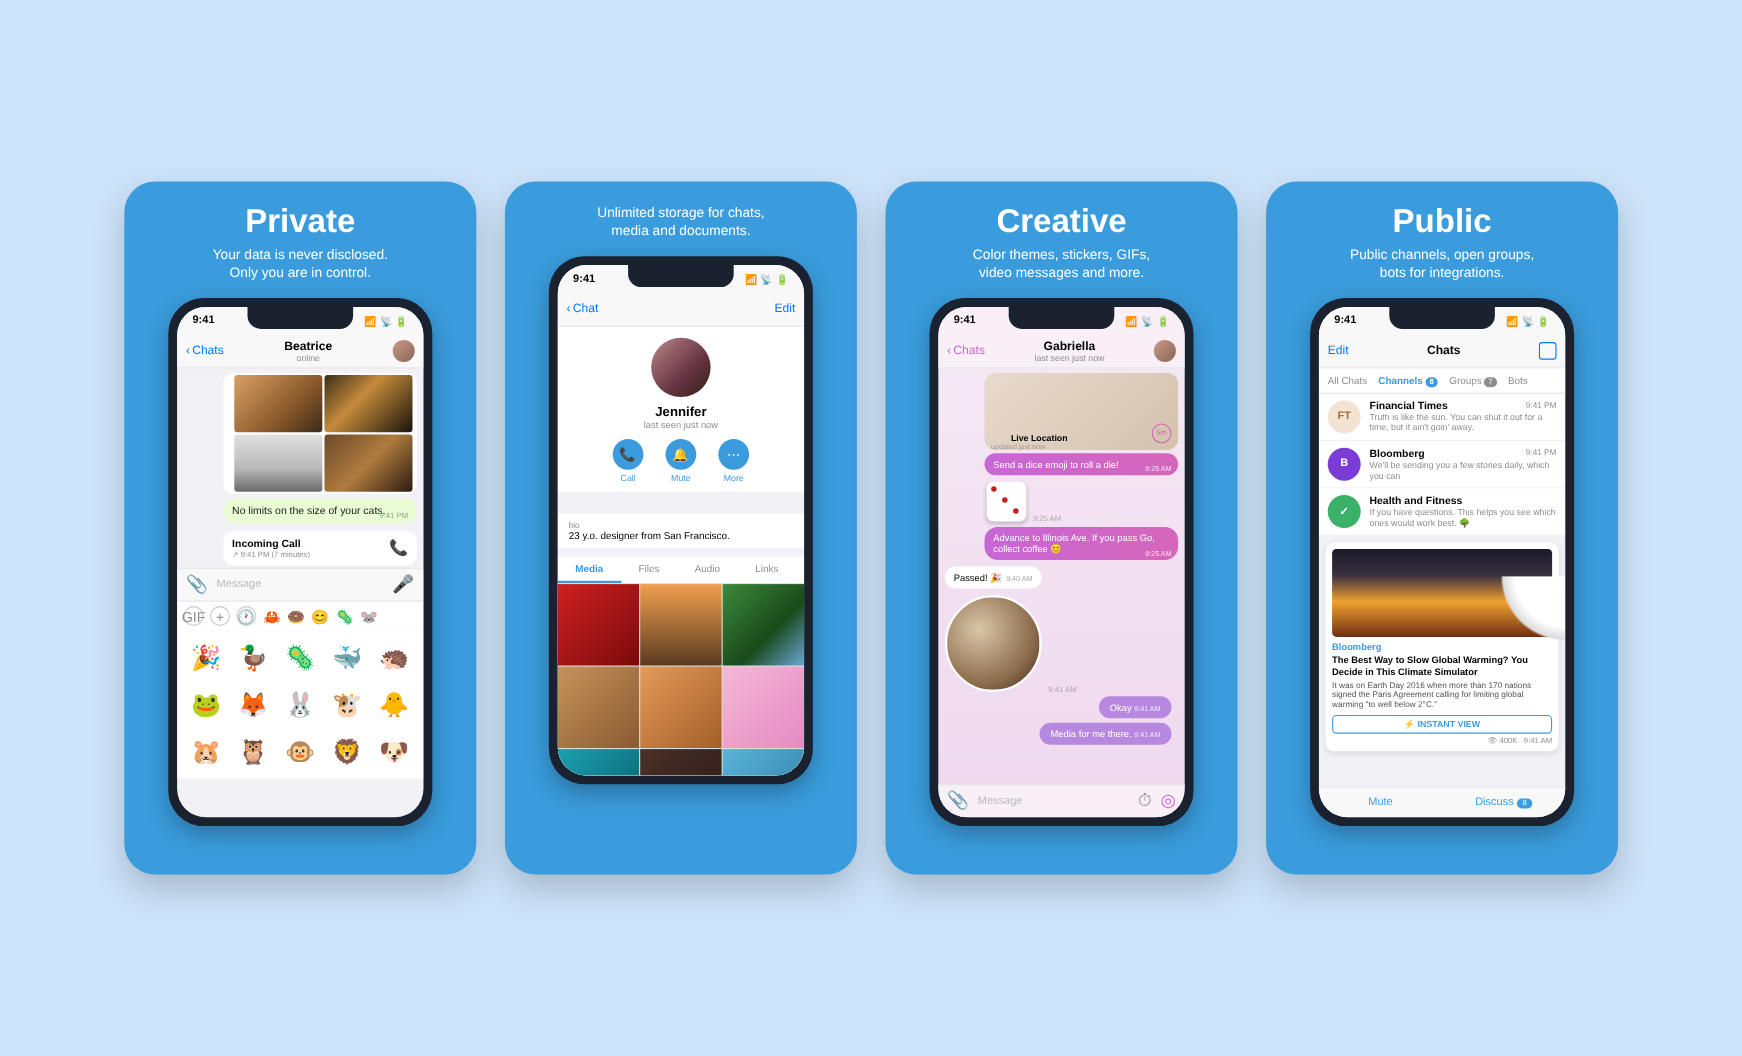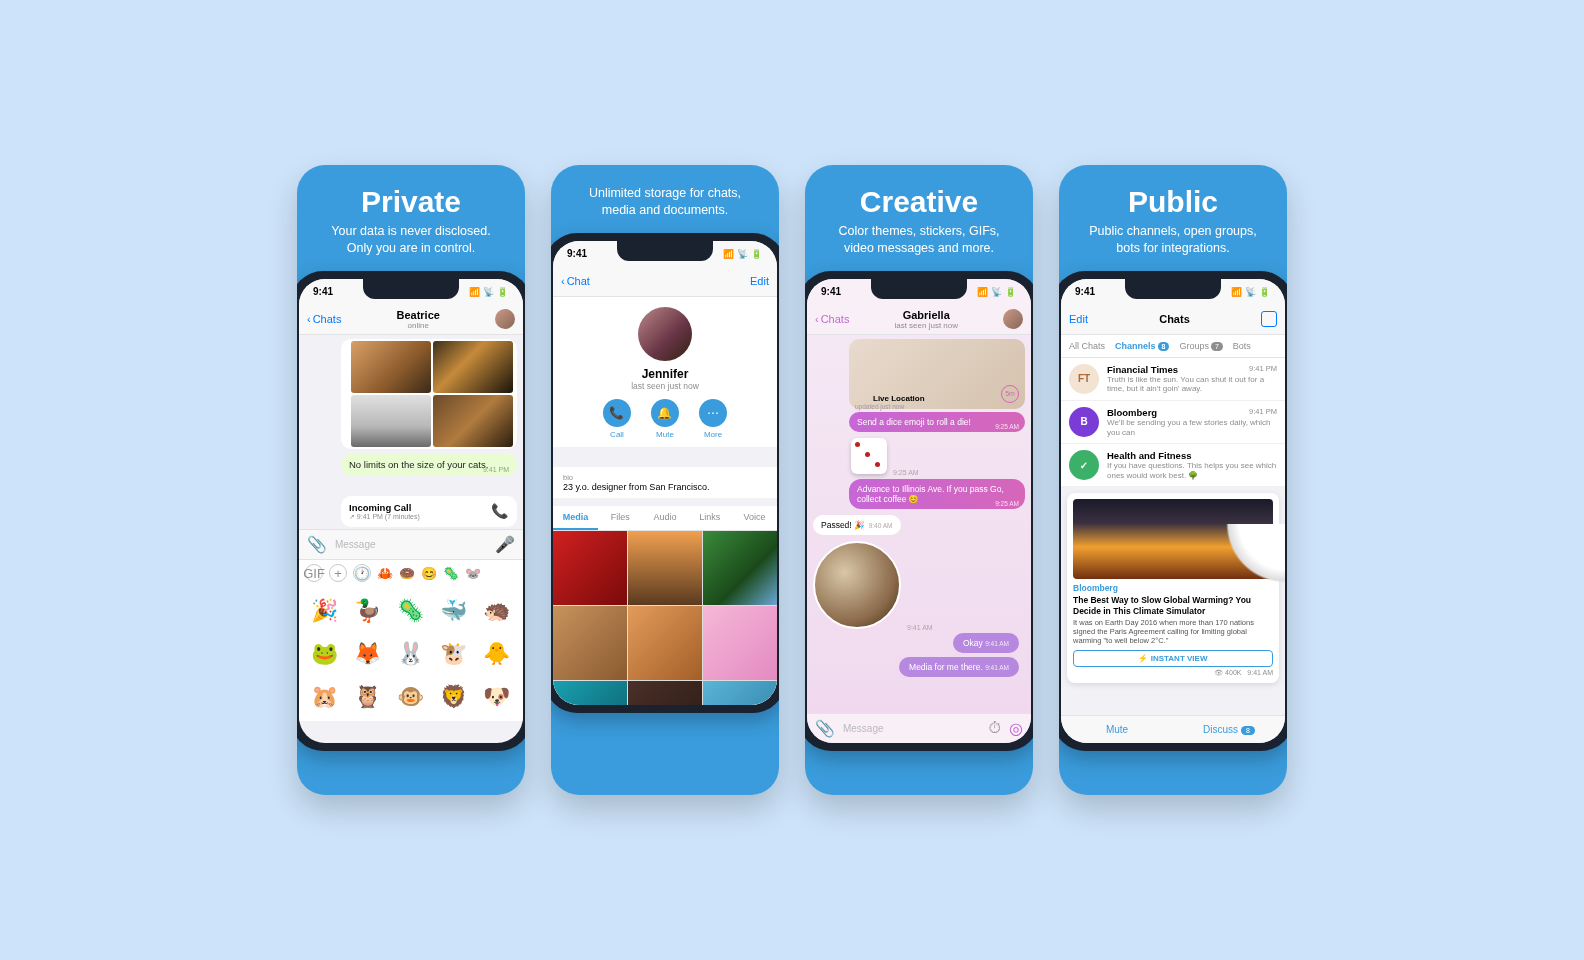--- a/index.html
+++ b/index.html
@@ -7,21 +7,21 @@
   font-family: -apple-system, BlinkMacSystemFont, "Segoe UI", Helvetica, Arial, sans-serif;
   background: #cde3f9;
   width: 1584px;
   height: 960px;
   display: flex;
   align-items: center;
   justify-content: center;
   gap: 26px;
 }
 .card {
-  width: 228px;
+  width: 320px;
   height: 630px;
   background: #3a9cdc;
   border-radius: 28px;
   display: flex;
   flex-direction: column;
   align-items: center;
   padding: 20px 8px 0;
   box-shadow: 0 14px 30px rgba(0,0,0,0.18);
   position: relative;
   overflow: hidden;
@@ -97,21 +97,21 @@
 
 
 .s1-grid { display: grid; grid-template-columns: 1fr 1fr; gap: 2px; padding: 2px 4px 2px 10px; background: #fff; border-radius: 10px; margin: 4px 6px 2px 42px; }
 .s1-grid .cell { height: 52px; border-radius: 3px; }
 .cat1 { background: linear-gradient(135deg,#d9a066,#8b5a2b 60%,#3a2a18); }
 .cat2 { background: linear-gradient(135deg,#3b2f1c,#c58a3a 40%,#1a140c); }
 .cat3 { background: linear-gradient(180deg,#e0e0e0,#b8b8b8 60%,#6a6a6a); }
 .cat4 { background: linear-gradient(135deg,#6b4a2a,#b07b3e 50%,#2b1d0f); }
 .bubble { background: #e9fcd4; border-radius: 12px; padding: 6px 8px; margin: 4px 6px 2px 42px; font-size: 9.5px; color: #222; position: relative; }
 .bubble .time { font-size: 7px; color: #8aa97a; position: absolute; right: 8px; bottom: 3px; }
-.callbox { background: #fff; border-radius: 10px; margin: 20px 6px 2px 42px; padding: 6px 8px; display: flex; justify-content: space-between; align-items: center; font-size: 9.5px; }
+.callbox { background: #fff; border-radius: 10px; margin: 7px 6px 2px 42px; padding: 6px 8px; display: flex; justify-content: space-between; align-items: center; font-size: 9.5px; }
 .callbox .ci { color: #3aa0e0; font-size: 14px; }
 .callbox .meta { font-size: 7px; color: #8e8e92; }
 .input-row { height: 30px; background: #f8f8f9; border-top: 1px solid #e3e3e5; display: flex; align-items: center; padding: 0 8px; gap: 8px; }
 .input-row .field { flex: 1; font-size: 10px; color: #b9b9be; }
 .sticker-strip { height: 28px; background: #fff; display: flex; align-items: center; gap: 6px; padding: 12px 6px; border-top: 1px solid #e3e3e5; }
 .sticker-strip span { font-size: 13px; }
 .chip { width: 18px; height: 18px; border-radius: 50%; border: 1px solid #c9c9ce; display: inline-flex; align-items: center; justify-content: center; font-size: 9px; color: #8e8e92; }
 .sticker-grid { flex: 1; display: grid; grid-template-columns: repeat(5,1fr); gap: 2px; padding: 4px 6px; background: #fff; }
 .sgi { width: 100%; aspect-ratio: 1; border-radius: 6px; display: flex; align-items: center; justify-content: center; font-size: 22px; }
 
@@ -120,21 +120,21 @@
 .s2-ava { width: 54px; height: 54px; border-radius: 50%; background: linear-gradient(135deg,#b88,#634 60%,#321); }
 .s2-name { font-size: 12px; font-weight: 600; margin-top: 6px; }
 .s2-seen { font-size: 8.5px; color: #8e8e92; }
 .s2-actions { display: flex; gap: 20px; margin-top: 8px; }
 .s2-btn { display: flex; flex-direction: column; align-items: center; gap: 3px; }
 .s2-circ { width: 28px; height: 28px; border-radius: 50%; background: #3a9cdc; color: #fff; display: flex; align-items: center; justify-content: center; font-size: 12px; }
 .s2-lbl { font-size: 8px; color: #3a9cdc; }
 .s2-bio { background: #fff; margin-top: 20px; padding: 6px 10px; font-size: 9px; }
 .s2-bio .bl { font-size: 7.5px; color: #8e8e92; }
 .s2-tabs { display: flex; background: #fff; margin-top: 8px; border-bottom: 1px solid #e3e3e5; }
-.s2-tab { flex: 1; text-align: center; font-size: 9px; padding: 6px 0; color: #8e8e92; }
+.s2-tab { flex: 1; text-align: center; font-size: 9px; padding: 6px 16px; color: #8e8e92; }
 .s2-tab.active { color: #3a9cdc; border-bottom: 2px solid #3a9cdc; font-weight: 600; }
 .s2-grid { display: grid; grid-template-columns: repeat(3,1fr); gap: 1px; background: #ddd; }
 .s2-grid .m { aspect-ratio: 1; }
 .m1 { background: linear-gradient(135deg,#d02020,#7a0a0a); }
 .m2 { background: linear-gradient(180deg,#f0a050 0%,#5a3a20 100%); }
 .m3 { background: linear-gradient(135deg,#3a8a3a,#1a4a1a 60%,#6aa6d6); }
 .m4 { background: linear-gradient(135deg,#c7935c,#8a5a30); }
 .m5 { background: linear-gradient(135deg,#e29b5a,#a45f28); }
 .m6 { background: linear-gradient(135deg,#f5b8d6,#e48ac2); }
 .m7 { background: linear-gradient(135deg,#1aa0b0,#0a5a68); }

